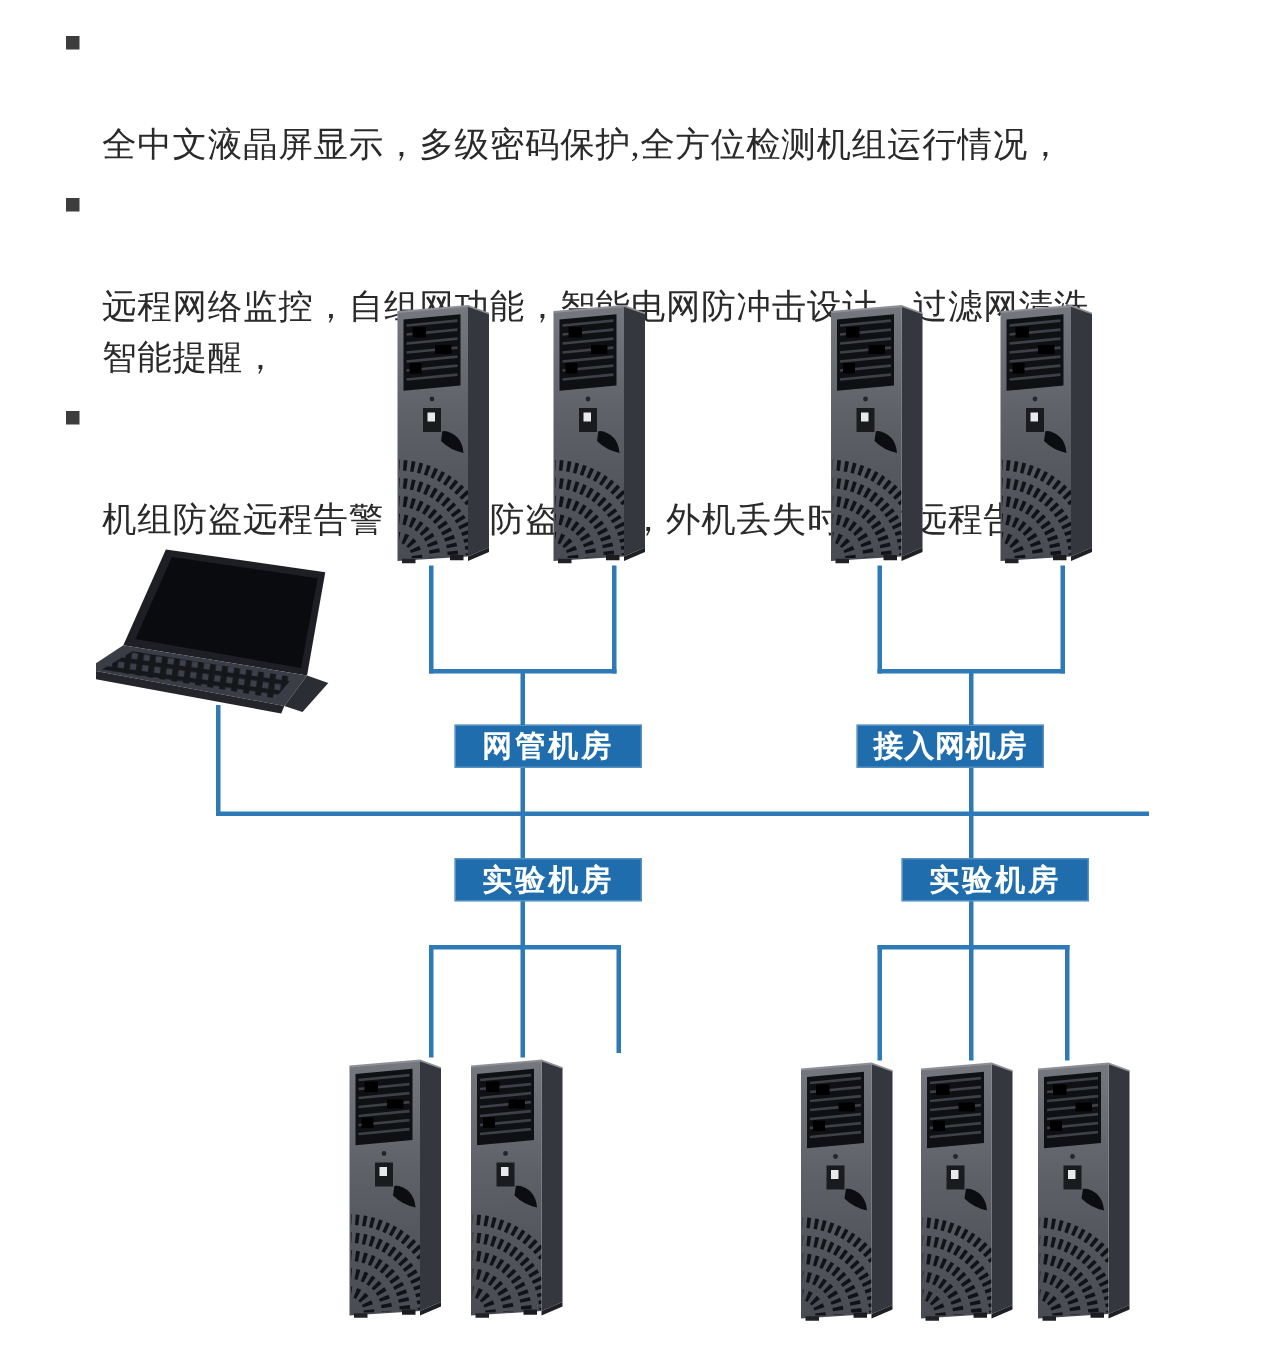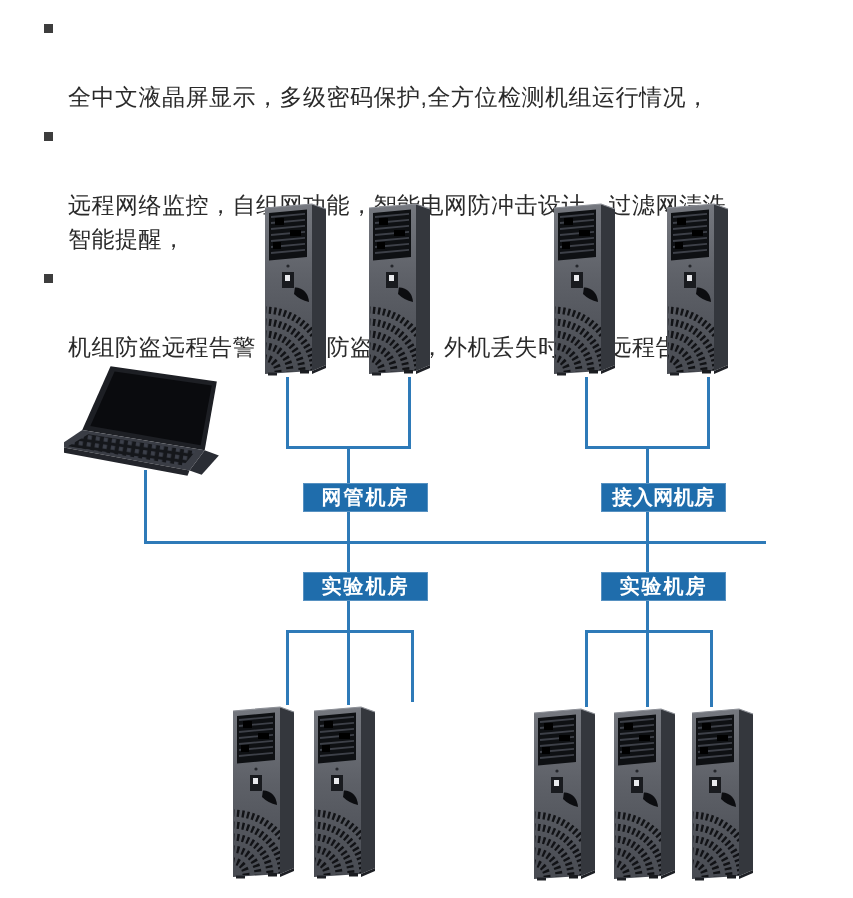--- a/index.html
+++ b/index.html
@@ -4,21 +4,21 @@
 <style>
   :root{
     --line-blue:#2e7ab8;
     --box-blue:#1f6dac;
     --box-text:#ffffff;
     --body-text:#2a2a2a;
   }
   html,body{margin:0;padding:0;background:#fff;}
   .stage{
     position:relative;width:803px;height:898px;background:#fff;
-    overflow:hidden;font-family:Liberation Sans, sans-serif;
+    overflow:hidden;font-family:Liberation Serif, serif;
   }
   
   .features{
     position:absolute;left:42px;top:6px;width:796px;
     list-style:none;margin:0;padding:0;
   }
   .features li{
     position:relative;padding-left:26px;margin:6px 0 4px 0;
     font-size:23px;line-height:34px;color:var(--body-text);
     white-space:pre-line;letter-spacing:0.5px;
@@ -147,21 +147,21 @@
     <div class="ln v" style="left:646px;top:511px;height:63px"></div>
     <div class="ln v" style="left:646px;top:600px;height:33px"></div>
     <div class="ln h" style="left:585px;top:630px;width:128px"></div>
     <div class="ln v" style="left:585px;top:630px;height:77px"></div>
     <div class="ln v" style="left:646px;top:630px;height:77px"></div>
     <div class="ln v" style="left:710px;top:630px;height:77px"></div>
 
     <div class="room-box" style="left:287px;top:483px">
       <span>网管机房</span>
     </div>
-    <div class="room-box" style="left:585px;top:483px;letter-spacing:0.5px">
+    <div class="room-box" style="left:555px;top:483px;letter-spacing:0.5px">
       <span>接入网机房</span>
     </div>
     <div class="room-box" style="left:287px;top:572px">
       <span>实验机房</span>
     </div>
     <div class="room-box" style="left:585px;top:572px">
       <span>实验机房</span>
     </div>
 
     <svg class="ac" style="left:262px;top:198px" viewBox="0 0 68 178">

